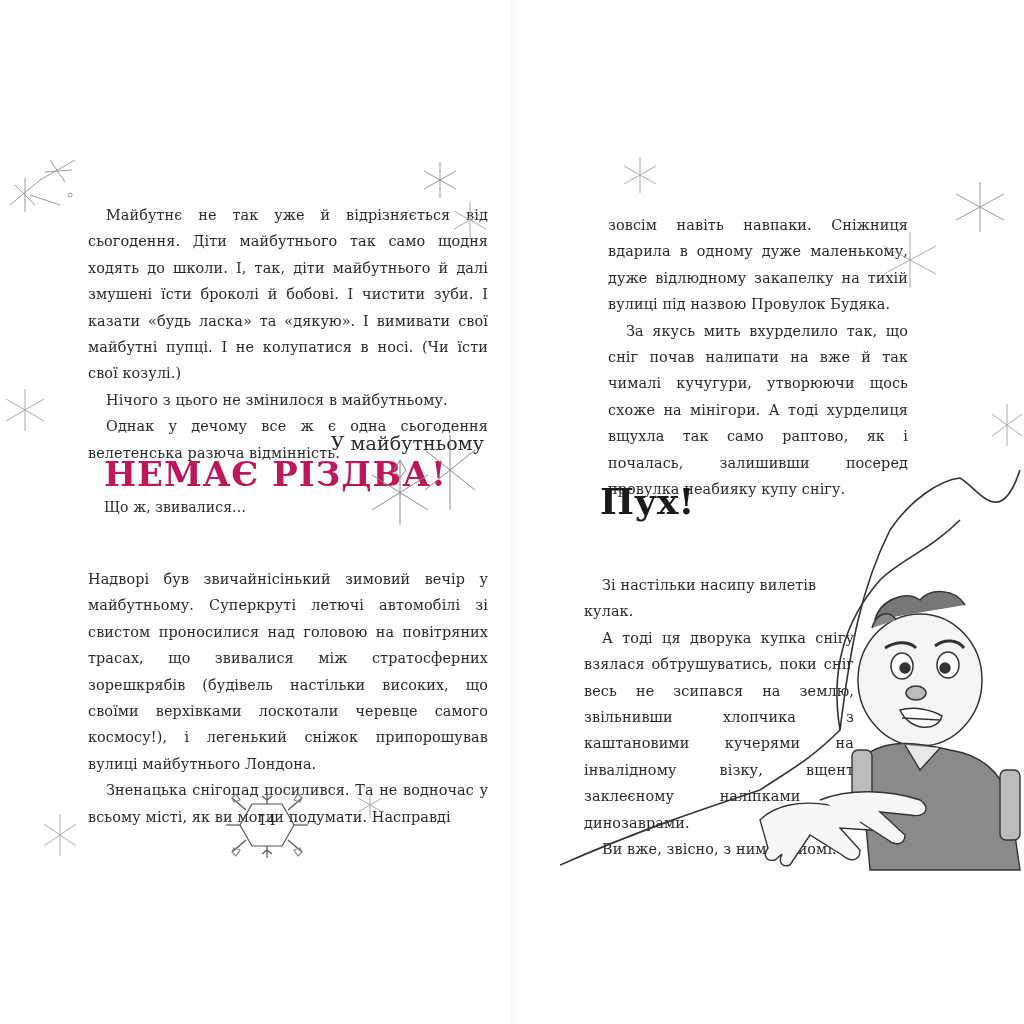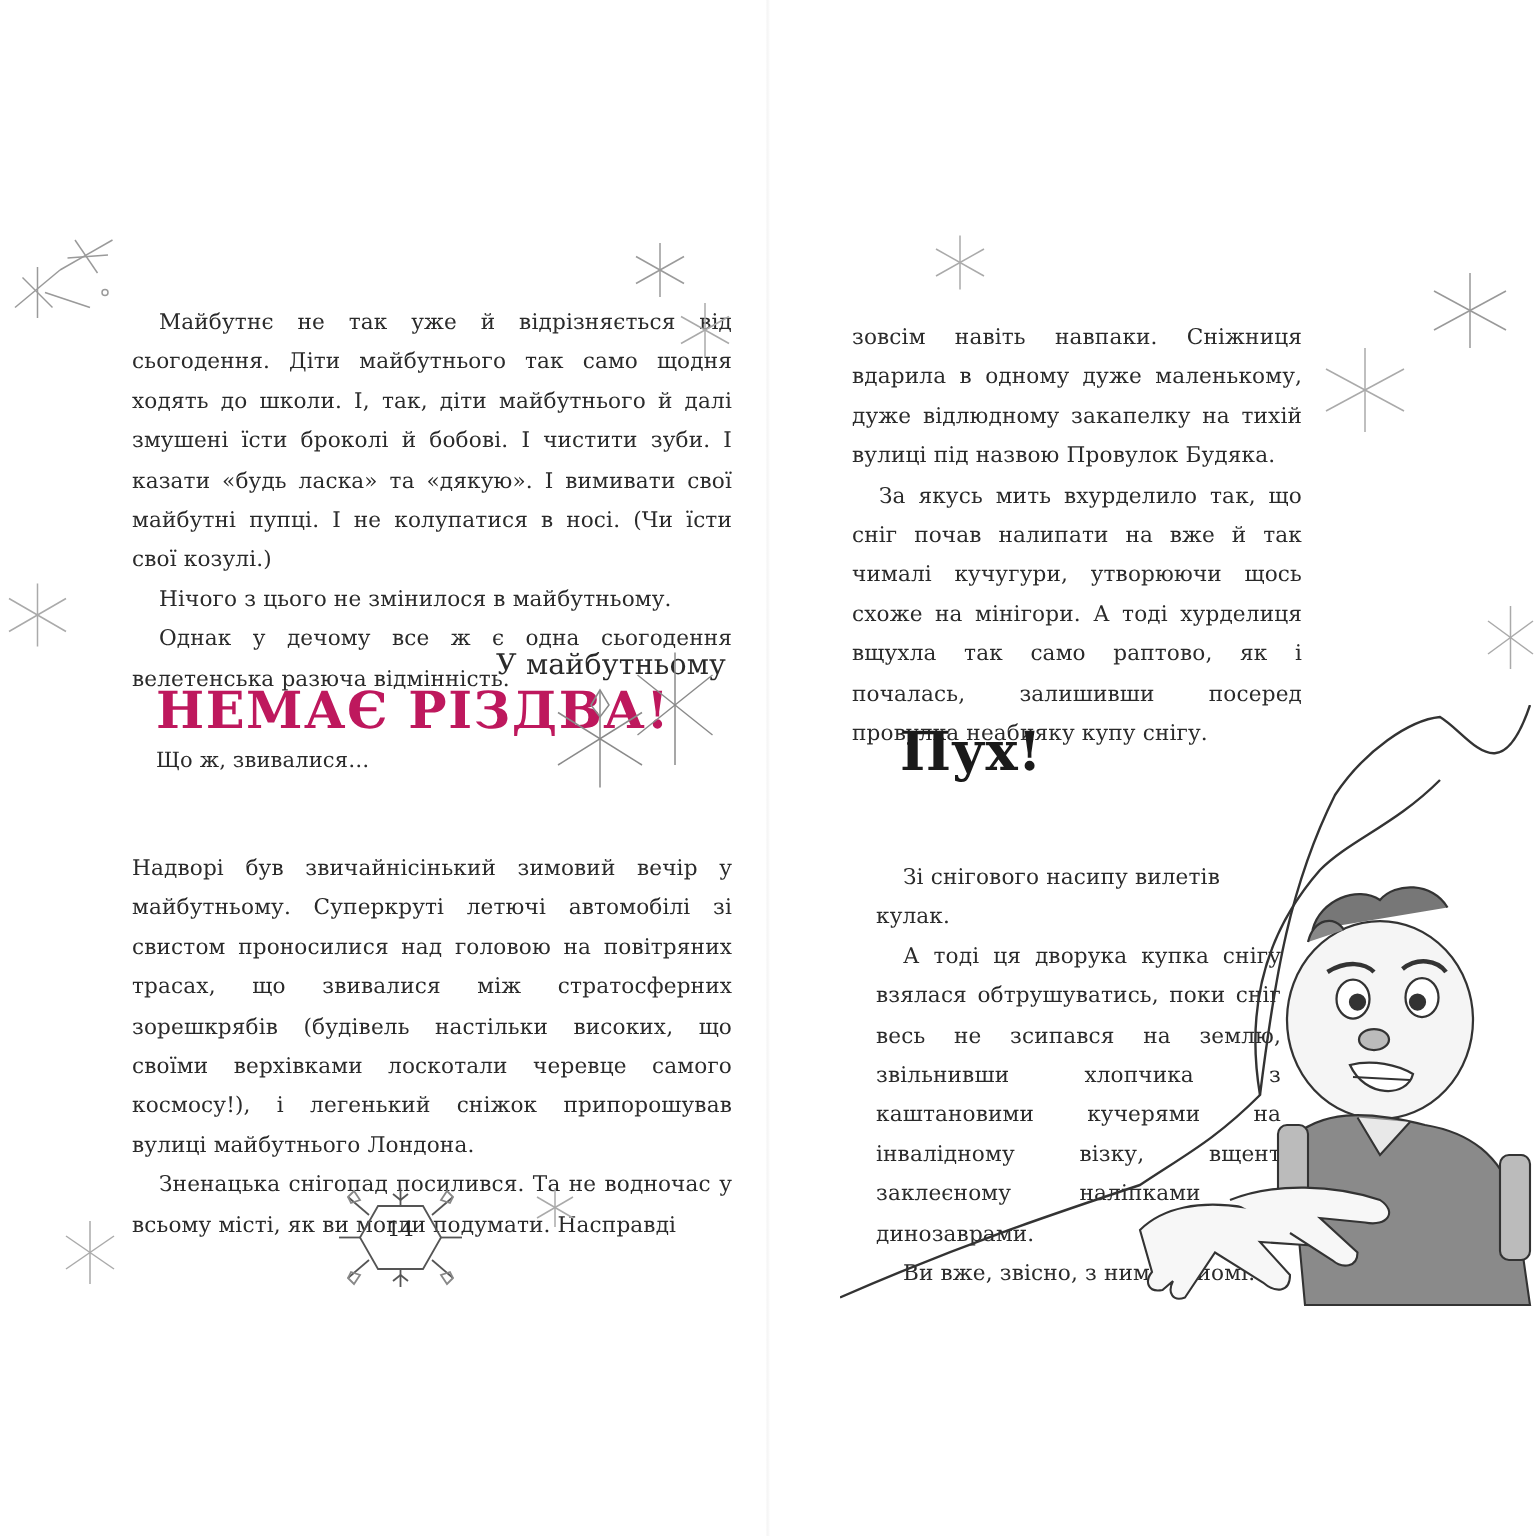--- a/index.html
+++ b/index.html
@@ -14,21 +14,21 @@
   .text-block p { margin:0; }
   .indent { text-indent:18px; }
   .left-body1 { left:88px; top:202px; width:400px; }
   .left-callout { left:104px; top:432px; width:380px; }
   .callout-small { font-size:19px; line-height:22px; margin:0;text-align:right; }
   .callout-big { font-family:"DejaVu Serif",serif; font-weight:bold; font-size:34px;
                  line-height:40px; letter-spacing:1px; margin:2px 0 4px -2px; color:#be185d; }
   .callout-caps { font-size:14px; line-height:24px; margin:0; letter-spacing:0.5px; }
   .callout-end { font-size:14px; line-height:26px; margin:0; }
   .left-body2 { left:88px; top:566px; width:400px; }
-  .right-body1 { left:568px; top:212px; width:300px; }
+  .right-body1 { left:608px; top:212px; width:300px; }
   .right-body2 { left:584px; top:572px; width:270px; }
   .puh-big { position:absolute; left:600px; top:480px; font-family:"DejaVu Serif",serif;
              font-weight:bold; font-size:36px; line-height:42px; color:#1a1a1a; }
   .puh-small { font-family:"DejaVu Sans",sans-serif; font-style:italic; font-weight:bold;
                font-size:16px; letter-spacing:0.5px; }
   .page-number { position:absolute; left:222px; top:790px; width:90px; height:70px; }
   .page-number-text { position:absolute; left:0; top:22px; width:90px; text-align:center;
                       font-size:14px; color:#222; }
   .deco { position:absolute; }
   .illustration { position:absolute; left:560px; top:470px; width:464px; height:410px; }
@@ -83,21 +83,21 @@
 </div>
 
 <div class="text-block right-body1" style="text-align:justify;">
   <p>зовсім навіть навпаки. Сніжниця вдарила в одному дуже маленькому, дуже відлюдному закапелку на тихій вулиці під назвою Провулок Будяка.</p>
   <p class="indent">За якусь мить вхурделило так, що сніг почав налипати на вже й так чималі кучугури, утворюючи щось схоже на мінігори. А тоді хурделиця вщухла так само раптово, як і почалась, залишивши посеред провулка неабияку купу снігу.</p>
 </div>
 
 <div class="puh-big">Пух!</div>
 
 <div class="text-block right-body2">
-  <p class="indent">Зі снігового насипу вилетів кулак.</p>
+  <p class="indent">Зі настільки насипу вилетів кулак.</p>
   <p class="indent" style="text-align:justify;">А тоді ця дворука купка снігу взялася обтрушуватись, поки сніг весь не зсипався на землю, звільнивши хлопчика з каштановими кучерями на інвалідному візку, вщент заклеєному наліпками з динозаврами.</p>
   <p class="indent">Ви вже, звісно, з ним знайомі.</p>
 </div>
 
 <svg class="illustration" viewBox="0 0 464 410">
   <g fill="none" stroke="#333" stroke-width="1.6">
 
     <path d="M0,395 C80,360 140,340 200,320 C230,300 250,290 280,260 C290,180 300,120 330,60 C350,30 380,10 400,8 C420,20 440,60 460,0"></path>
     <path d="M280,260 C270,200 285,150 320,110 C340,90 370,80 400,50"></path>
   </g>

